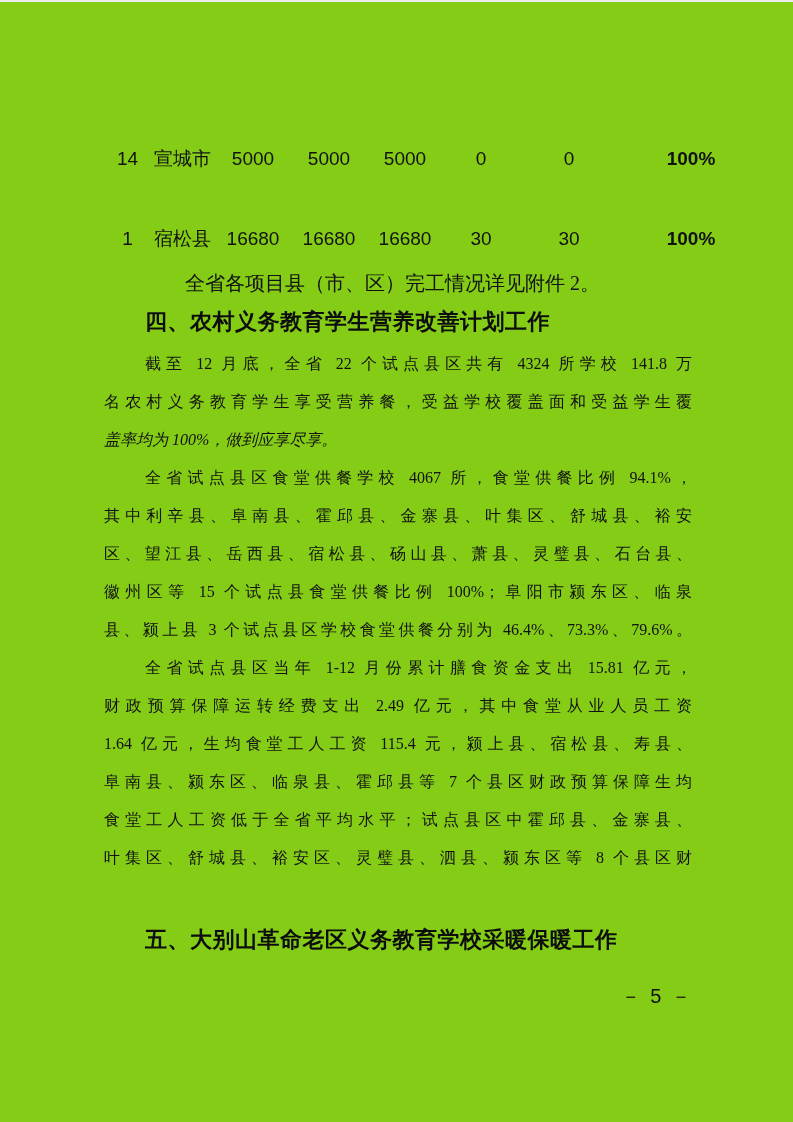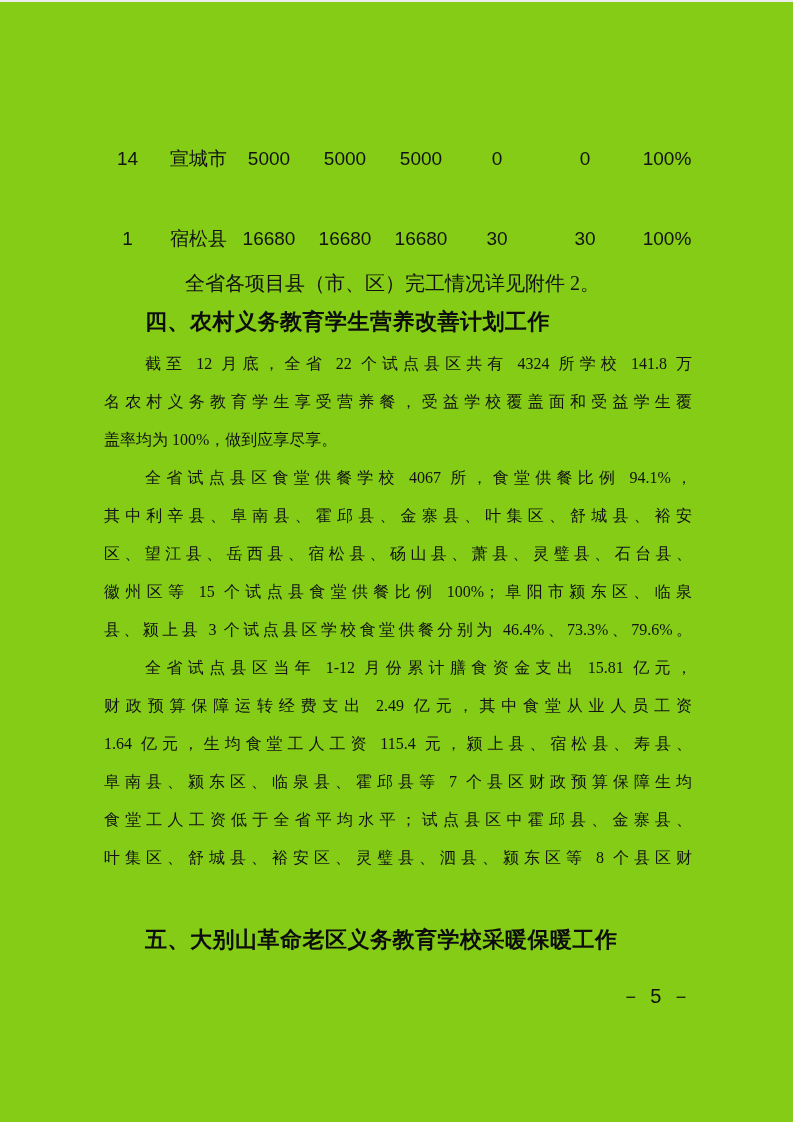--- a/index.html
+++ b/index.html
@@ -33,44 +33,45 @@
     display: flex;
     font-family: "Liberation Sans", sans-serif;
     font-size: 19px;
     line-height: 26px;
     color: #121212;
   }
   .trow-1 { top: 146px; }
   .trow-2 { top: 226px; }
   .tcell { text-align: center; }
   .tc-1 { margin-left: 105px; width: 45px; }
-  .tc-2 { width: 65px; font-family: "Liberation Serif", serif; margin-left: 16px; }
+  .tc-2 { width: 65px; font-family: "Liberation Serif", serif; }
   .tc-3 { width: 76px; }
   .tc-4 { width: 76px; }
   .tc-5 { width: 76px; }
   .tc-6 { width: 76px; }
   .tc-7 { width: 100px; }
-  .tc-8 { width: 64px; font-weight: 400; }
+  .tc-8 { width: 64px; font-weight: 700; margin-left: 40px; }
 
   
   .bodyline {
     position: absolute;
     left: 104px;
     width: 588px;
     height: 38px;
     font-size: 16px;
     line-height: 38px;
     color: #121212;
     text-align: justify;
     text-align-last: justify;
     white-space: nowrap;
   }
   .bodyline.lastline {
     text-align-last: left;
     text-align: right;
+    font-style: italic;
   }
   .bodyline.indent { padding-left: 41px; width: 547px; }
 
   .note {
     position: absolute;
     left: 145px;
     top: 264px;
     height: 38px;
     font-size: 20px;
     line-height: 38px;

